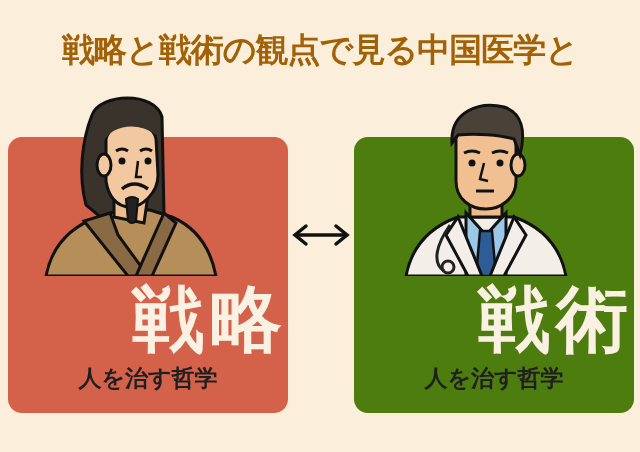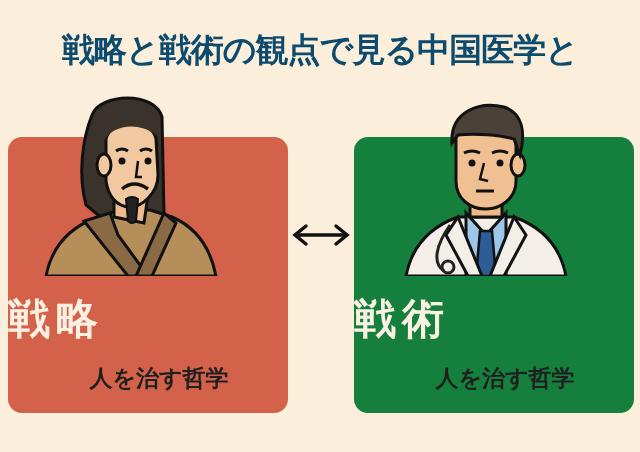--- a/index.html
+++ b/index.html
@@ -1,29 +1,29 @@
 <!DOCTYPE html>
 <html><head>
 <meta charset="utf-8">
 <style>
   html, body { margin:0; padding:0; }
   body { width:640px; height:452px; background:#FBEEDA; position:relative; overflow:hidden;
          font-family:"DejaVu Sans", sans-serif; }
   .title { position:absolute; left:0; top:28px; width:640px; text-align:center;
-           font-weight:bold; font-size:33px; line-height:44px; color:#0c4a6e; letter-spacing:-1px; }
+           font-weight:bold; font-size:33px; line-height:44px; color:#a16207; letter-spacing:-1px; }
   .card { position:absolute; top:137px; width:280px; height:276px; border-radius:14px; }
   .card.left { left:8px; background:#D4624B; }
-  .card.right { left:354px; background:#15803d; }
+  .card.right { left:354px; background:#4d7c0f; }
   .portrait { position:absolute; top:95px; width:180px; height:181px; }
   .portrait.left { left:40px; }
   .portrait.right { left:396px; }
-  .big { position:absolute; left:0; width:280px; text-align:left; top:150px;
-         font-size:42px; font-weight:bold; color:#FBF1E3; letter-spacing:6px; line-height:64px; }
+  .big { position:absolute; left:0; width:280px; text-align:right; top:150px;
+         font-size:72px; font-weight:bold; color:#FBF1E3; letter-spacing:6px; line-height:64px; }
   .sub { position:absolute; left:0; width:280px; text-align:center; top:226px;
-         font-size:23px; font-weight:bold; color:#1f1f1f; line-height:30px;margin-left:11px; }
+         font-size:23px; font-weight:bold; color:#1f1f1f; line-height:30px; }
   .arrow { position:absolute; left:290px; top:222px; width:62px; height:26px; }
 </style>
 </head>
 <body>
 
 <div class="title">
   <div>戦略と戦術の観点で見る中国医学と</div>
 </div>
 
 <div class="card left">

